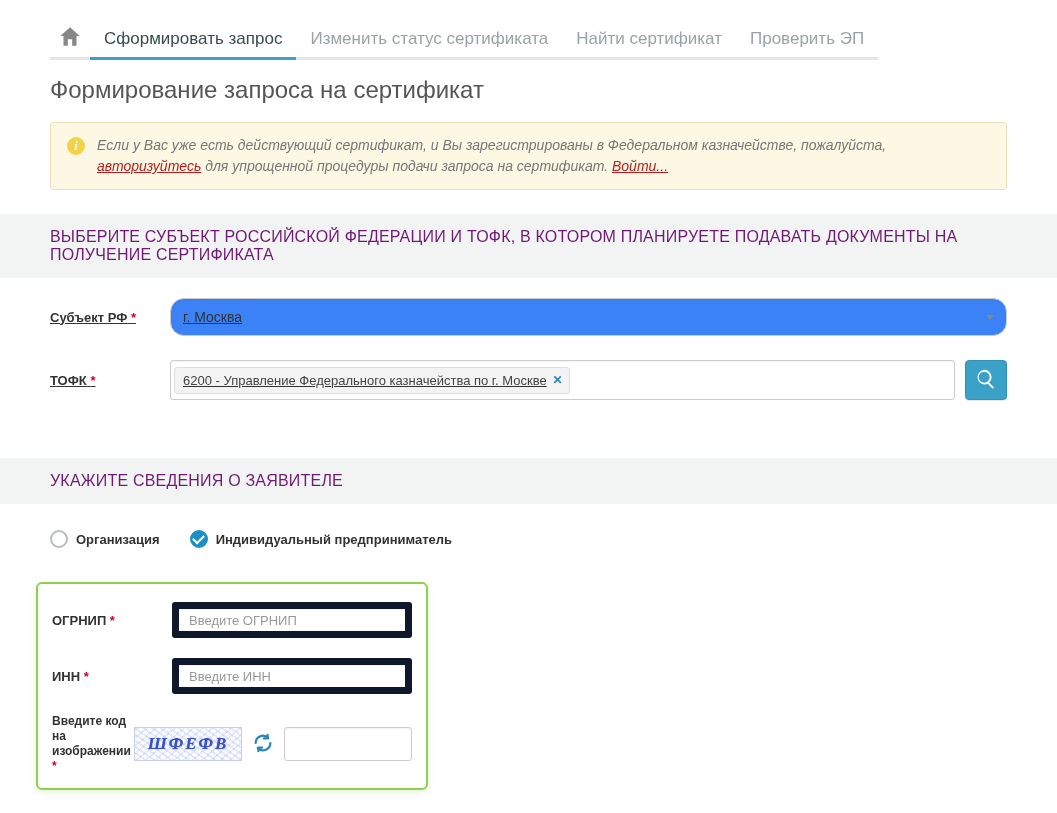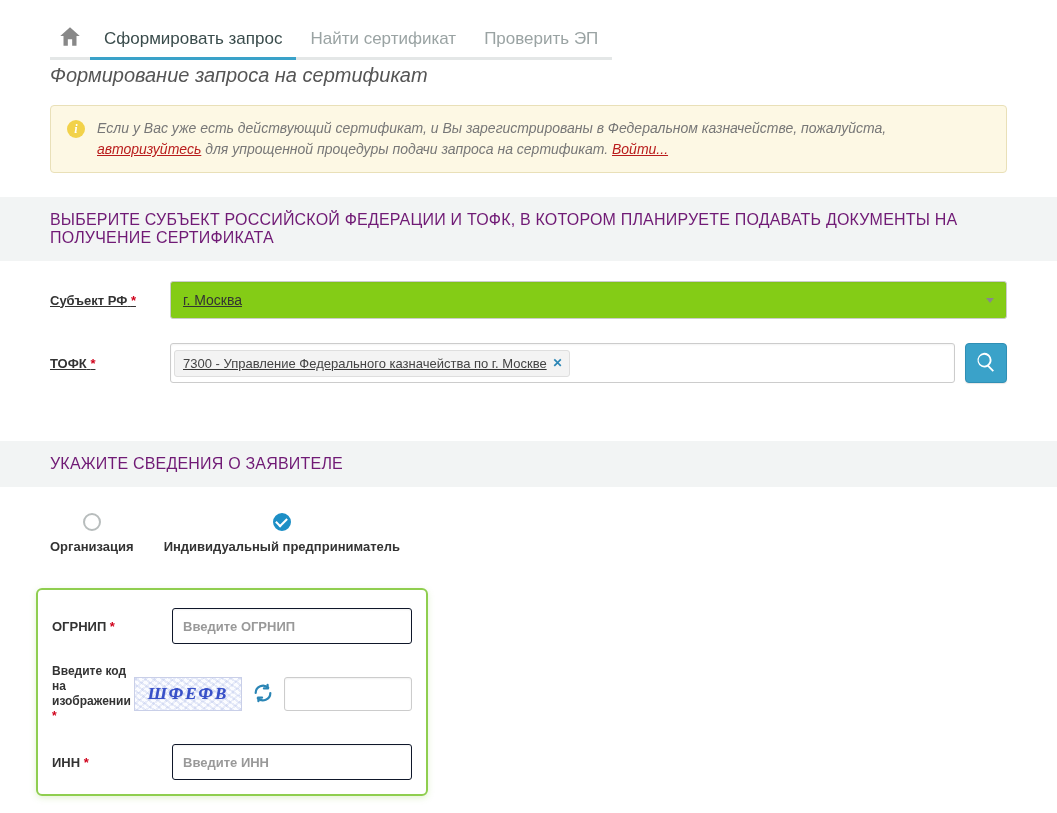--- a/index.html
+++ b/index.html
@@ -37,25 +37,24 @@
     font-weight: 400;
     border-bottom: 3px solid #e4e7e7;
     cursor: pointer;
     margin-bottom: -1px;
   }
   .nav-item.active {
     color: #3a4c4c;
     border-bottom-color: #3aa2c9;
   }
   .page-title {
-    font-size: 20px;
+    font-size: 24px;
     color: #555;
     font-weight: 400;
-    padding: 4px 50px 18px 50px;
-    font-style: italic;
+    padding: 16px 50px 18px 50px;
   }
   
   .info-box {
     margin: 0 50px 0 50px;
     background: #fdf8e4;
     border: 1px solid #e9e0b8;
     border-radius: 4px;
     padding: 12px 16px 12px 16px;
     display: flex;
     gap: 12px;
@@ -93,25 +92,25 @@
     width: 120px;
     font-weight: 700;
     color: #333;
     font-size: 13px;
   }
   .req { color: #d0021b; }
   .form-control-wrap { flex: 1; }
   
   .select {
     border: 1px solid #ccc;
-    border-radius: 3px;
+    border-radius: 14px;
     height: 38px;
     display: flex; align-items: center; justify-content: space-between;
     padding: 0 12px;
-    background: #84cc16;
+    background: #3b82f6;
     box-shadow: inset 0 1px 2px rgba(0,0,0,0.05);
     cursor: pointer;
   }
   .select-caret {
     width: 0; height: 0;
     border-left: 4px solid transparent;
     border-right: 4px solid transparent;
     border-top: 5px solid #888;
   }
   
@@ -146,21 +145,21 @@
     display: flex; align-items: center; justify-content: center;
     cursor: pointer;
     box-shadow: 0 1px 1px rgba(0,0,0,0.1);
   }
   .search-btn svg { width: 22px; height: 22px; fill: #fff; }
   
   .radio-row {
     display: flex; gap: 30px; align-items: center;
     padding: 6px 0 14px 0;
   }
-  .radio-item { display: flex; align-items: center; gap: 8px; cursor: pointer; flex-direction: column; }
+  .radio-item { display: flex; align-items: center; gap: 8px; cursor: pointer; }
   .radio-circle {
     width: 18px; height: 18px; border-radius: 50%;
     border: 2px solid #b8bdbd; background: #fff;
     display: flex; align-items: center; justify-content: center;
   }
   .radio-circle.checked {
     background: #1d8fc6; border-color: #1d8fc6;
   }
   .radio-circle.checked::after {
     content: ""; display: block;
@@ -178,24 +177,23 @@
     margin-left: -14px;
     width: 392px;
     margin-top: 20px;
   }
   .hl-row { display: flex; align-items: center; margin-bottom: 20px; }
   .hl-row:last-child { margin-bottom: 0; }
   .hl-label { width: 120px; font-weight: 700; font-size: 13px; color: #333; }
   .hl-label-small { width: 120px; font-weight: 700; font-size: 12px; color: #333; line-height: 1.25; }
   .text-input {
     flex: 1; height: 36px;
-    border: 1px solid #0f172a; border-radius: 3px;
+    border: 7px solid #0f172a; border-radius: 3px;
     padding: 11px 10px; font-size: 13px;
     box-shadow: inset 0 1px 2px rgba(0,0,0,0.06);
-    font-weight: bold;
   }
   .text-input::placeholder { color: #999; }
   .captcha-row { display: flex; align-items: center; gap: 10px; flex: 1; }
   .captcha-img {
     width: 108px; height: 34px;
     border: 1px solid #c9cfe8;
     background:
       repeating-linear-gradient(35deg, rgba(70,100,200,0.12) 0 2px, transparent 2px 5px),
       repeating-linear-gradient(-40deg, rgba(70,100,200,0.10) 0 2px, transparent 2px 6px),
       #fbfcff;
@@ -234,20 +232,21 @@
 
   <div class="nav">
     <div class="nav-home">
       <span>
         <svg viewBox="0 0 24 24">
             <path d="M12 3l9 8h-3v9h-4v-6H10v6H6v-9H3z"></path>
           </svg>
       </span>
     </div>
     <div class="nav-item active">Сформировать запрос</div>
+    <div class="nav-item">Изменить статус сертификата</div>
     <div class="nav-item">Найти сертификат</div>
     <div class="nav-item">Проверить ЭП</div>
   </div>
 
   <div class="page-title">Формирование запроса на сертификат</div>
 
   <div class="info-box">
     <div class="info-icon">i</div>
     <div class="info-text">
       <span>Если у Вас уже есть действующий сертификат, и Вы зарегистрированы в Федеральном казначействе, пожалуйста, </span><a>авторизуйтесь</a><span> для упрощенной процедуры подачи запроса на сертификат. </span><a>Войти...</a>
@@ -268,21 +267,21 @@
       </div>
     </div>
     <div class="form-row">
       <div class="form-label">
         <span>ТОФК</span> <span class="req">*</span>
       </div>
       <div class="form-control-wrap">
         <div class="tofk-row">
           <div class="chip-box">
             <div class="chip">
-              <span>7300 - Управление Федерального казначейства по г. Москве</span>
+              <span>6200 - Управление Федерального казначейства по г. Москве</span>
               <span class="chip-x">✕</span>
             </div>
           </div>
           <div class="search-btn">
             <span>
               <svg viewBox="0 0 24 24">
                   <path d="M10 2a8 8 0 015.3 13.9l5.4 5.4-1.4 1.4-5.4-5.4A8 8 0 1110 2zm0 2a6 6 0 100 12 6 6 0 000-12z"></path>
                 </svg>
             </span>
           </div>
@@ -303,44 +302,44 @@
         <span class="radio-label">Индивидуальный предприниматель</span>
       </div>
     </div>
 
     <div class="hl-box">
       <div class="hl-row">
         <div class="hl-label">
           <span>ОГРНИП</span> <span class="req">*</span>
         </div>
         <input class="text-input" type="text" placeholder="Введите ОГРНИП" style="">
+      </div>
+      <div class="hl-row">
+        <div class="hl-label">
+          <span>ИНН</span> <span class="req">*</span>
+        </div>
+        <input class="text-input" type="text" placeholder="Введите ИНН" style="">
       </div>
       <div class="hl-row">
         <div class="hl-label-small">
           <span>Введите код на изображении</span> <span class="req">*</span>
         </div>
         <div class="captcha-row">
           <div class="captcha-img">ШФЕФВ</div>
           <span class="refresh-icon">
             <span>
               <svg viewBox="0 0 24 24">
                   <path d="M4 12a8 8 0 0113.7-5.6M20 12a8 8 0 01-13.7 5.6" stroke-linecap="round"></path>
                   <path d="M17 3v4h-4M7 21v-4h4" stroke-linecap="round"></path>
                 </svg>
             </span>
           </span>
           <input class="captcha-input" type="text" style="">
         </div>
       </div>
-      <div class="hl-row">
-        <div class="hl-label">
-          <span>ИНН</span> <span class="req">*</span>
-        </div>
-        <input class="text-input" type="text" placeholder="Введите ИНН" style="">
-      </div>
     </div>
   </div>
 
   <div class="footer-btns">
     <button class="btn btn-cancel">ОТМЕНА</button>
     <button class="btn btn-next">ДАЛЕЕ</button>
   </div>
 
 </div>
 

